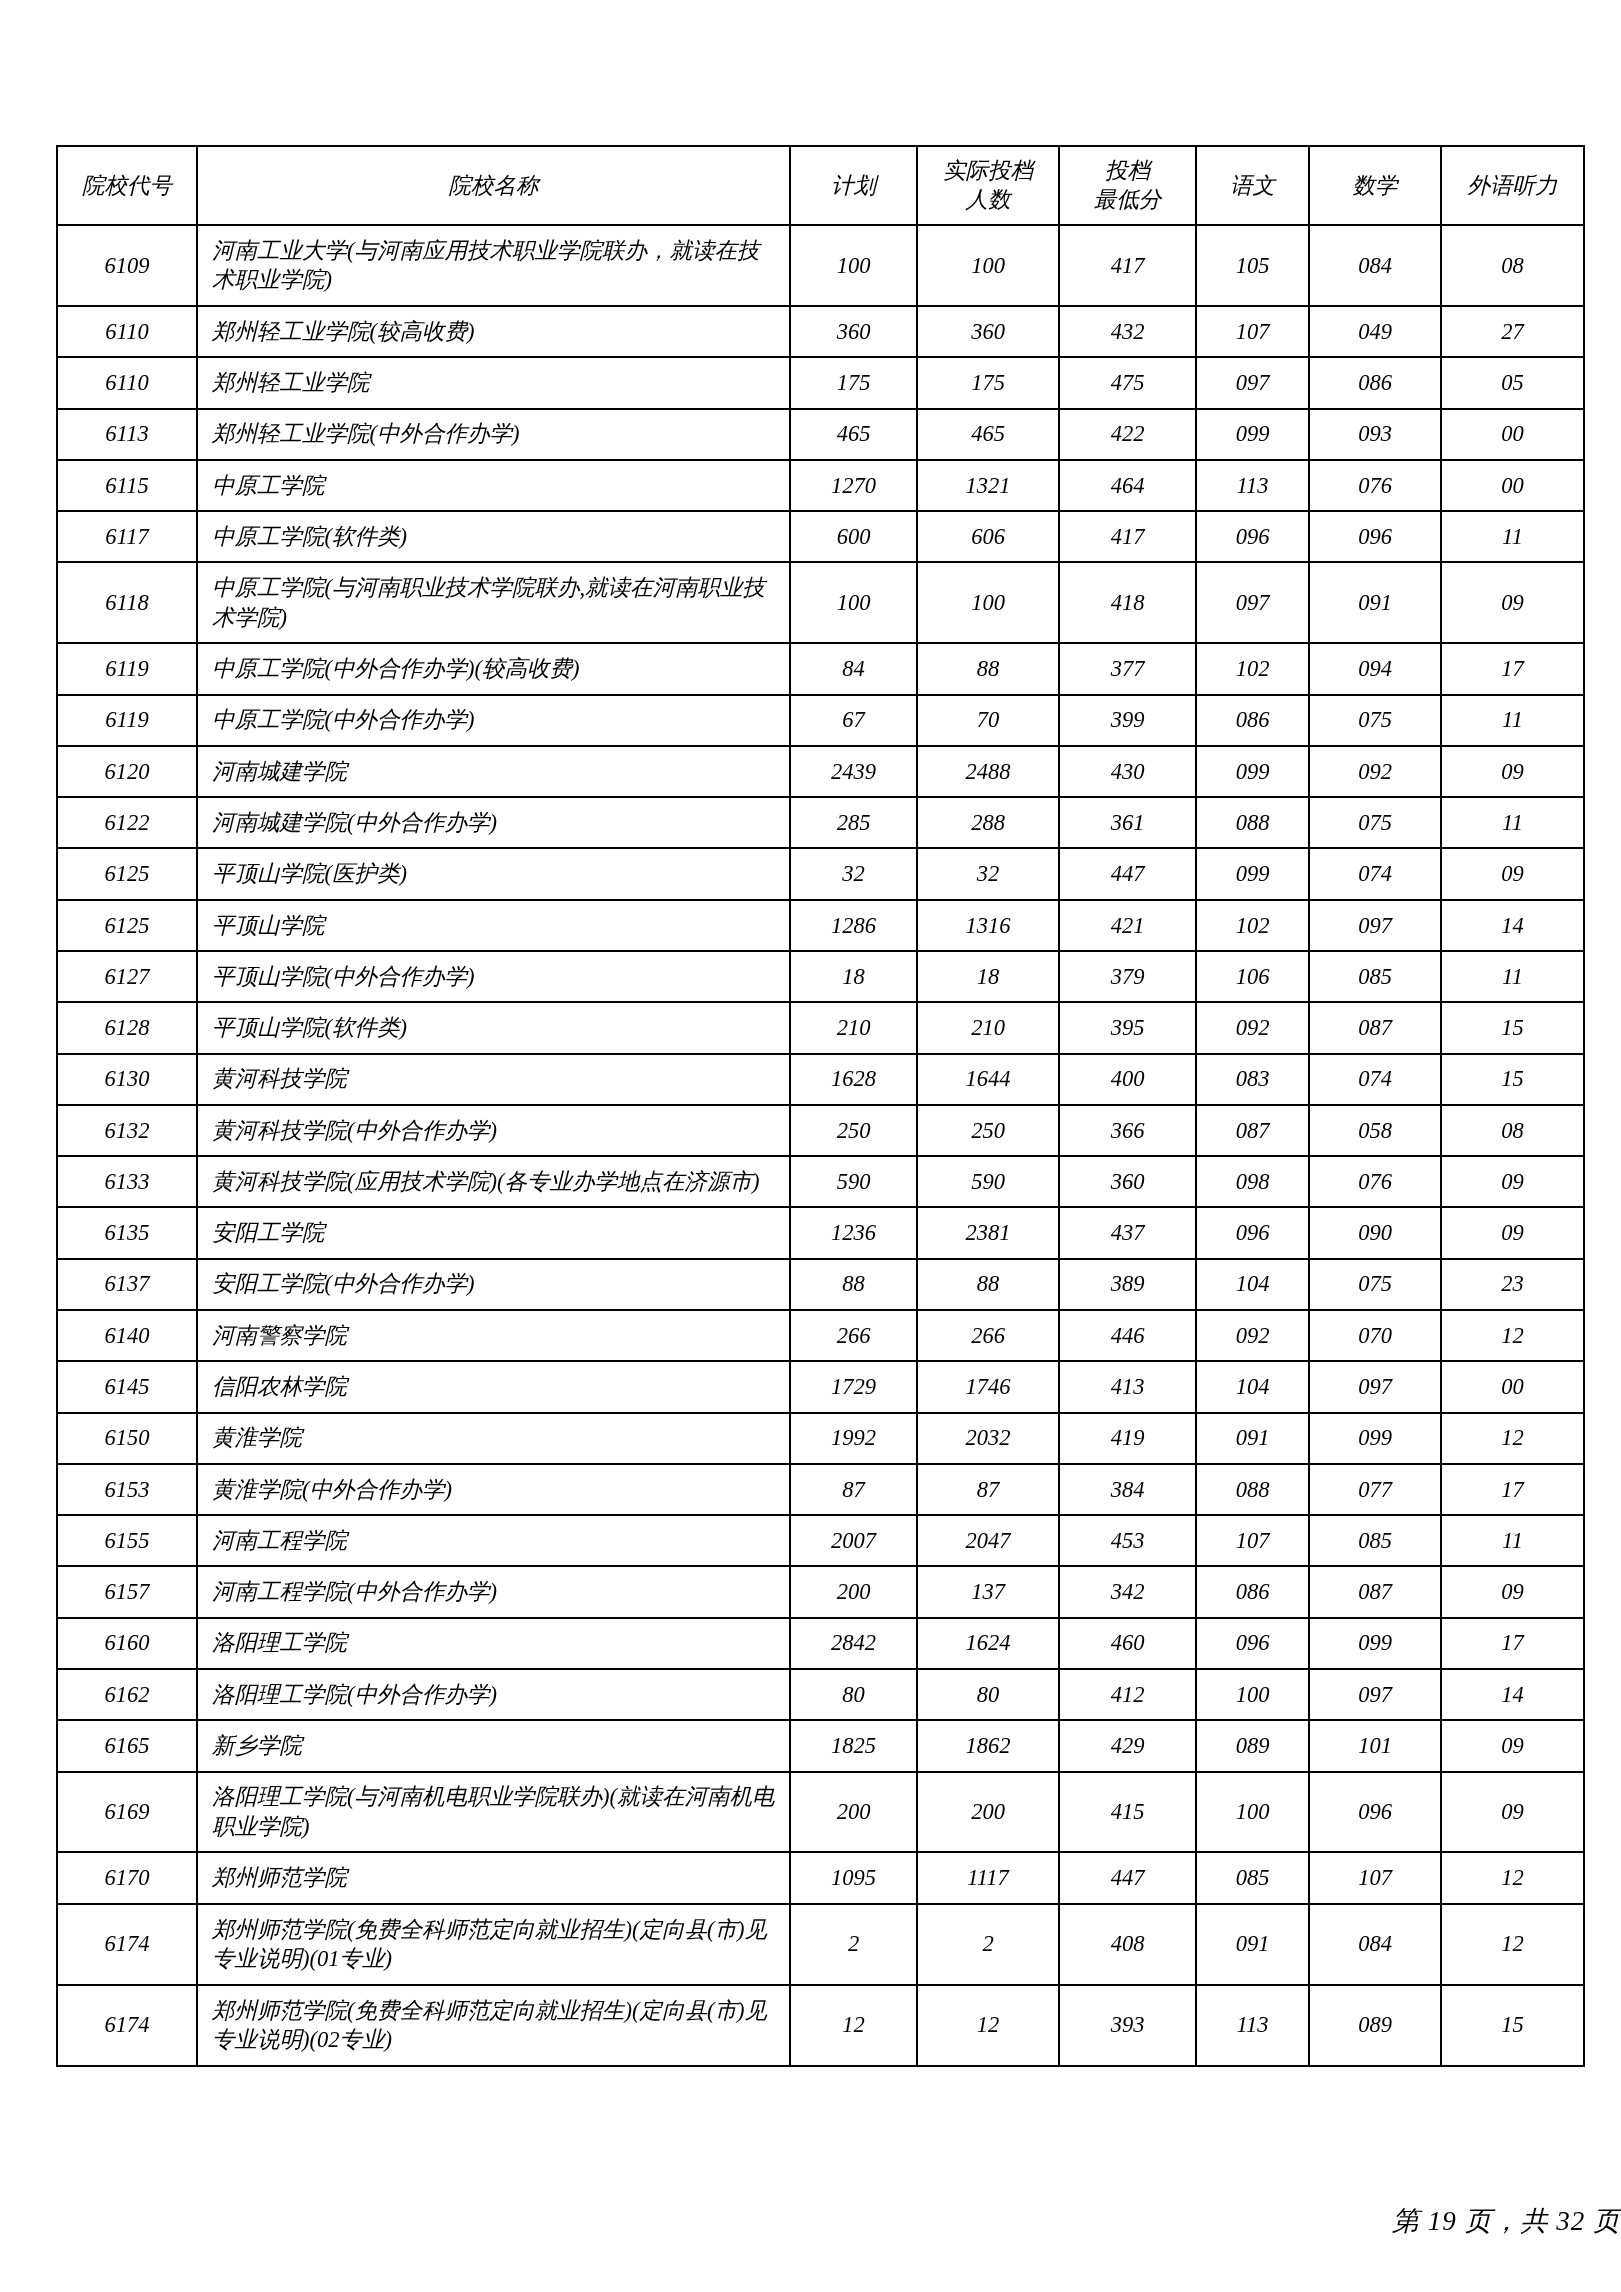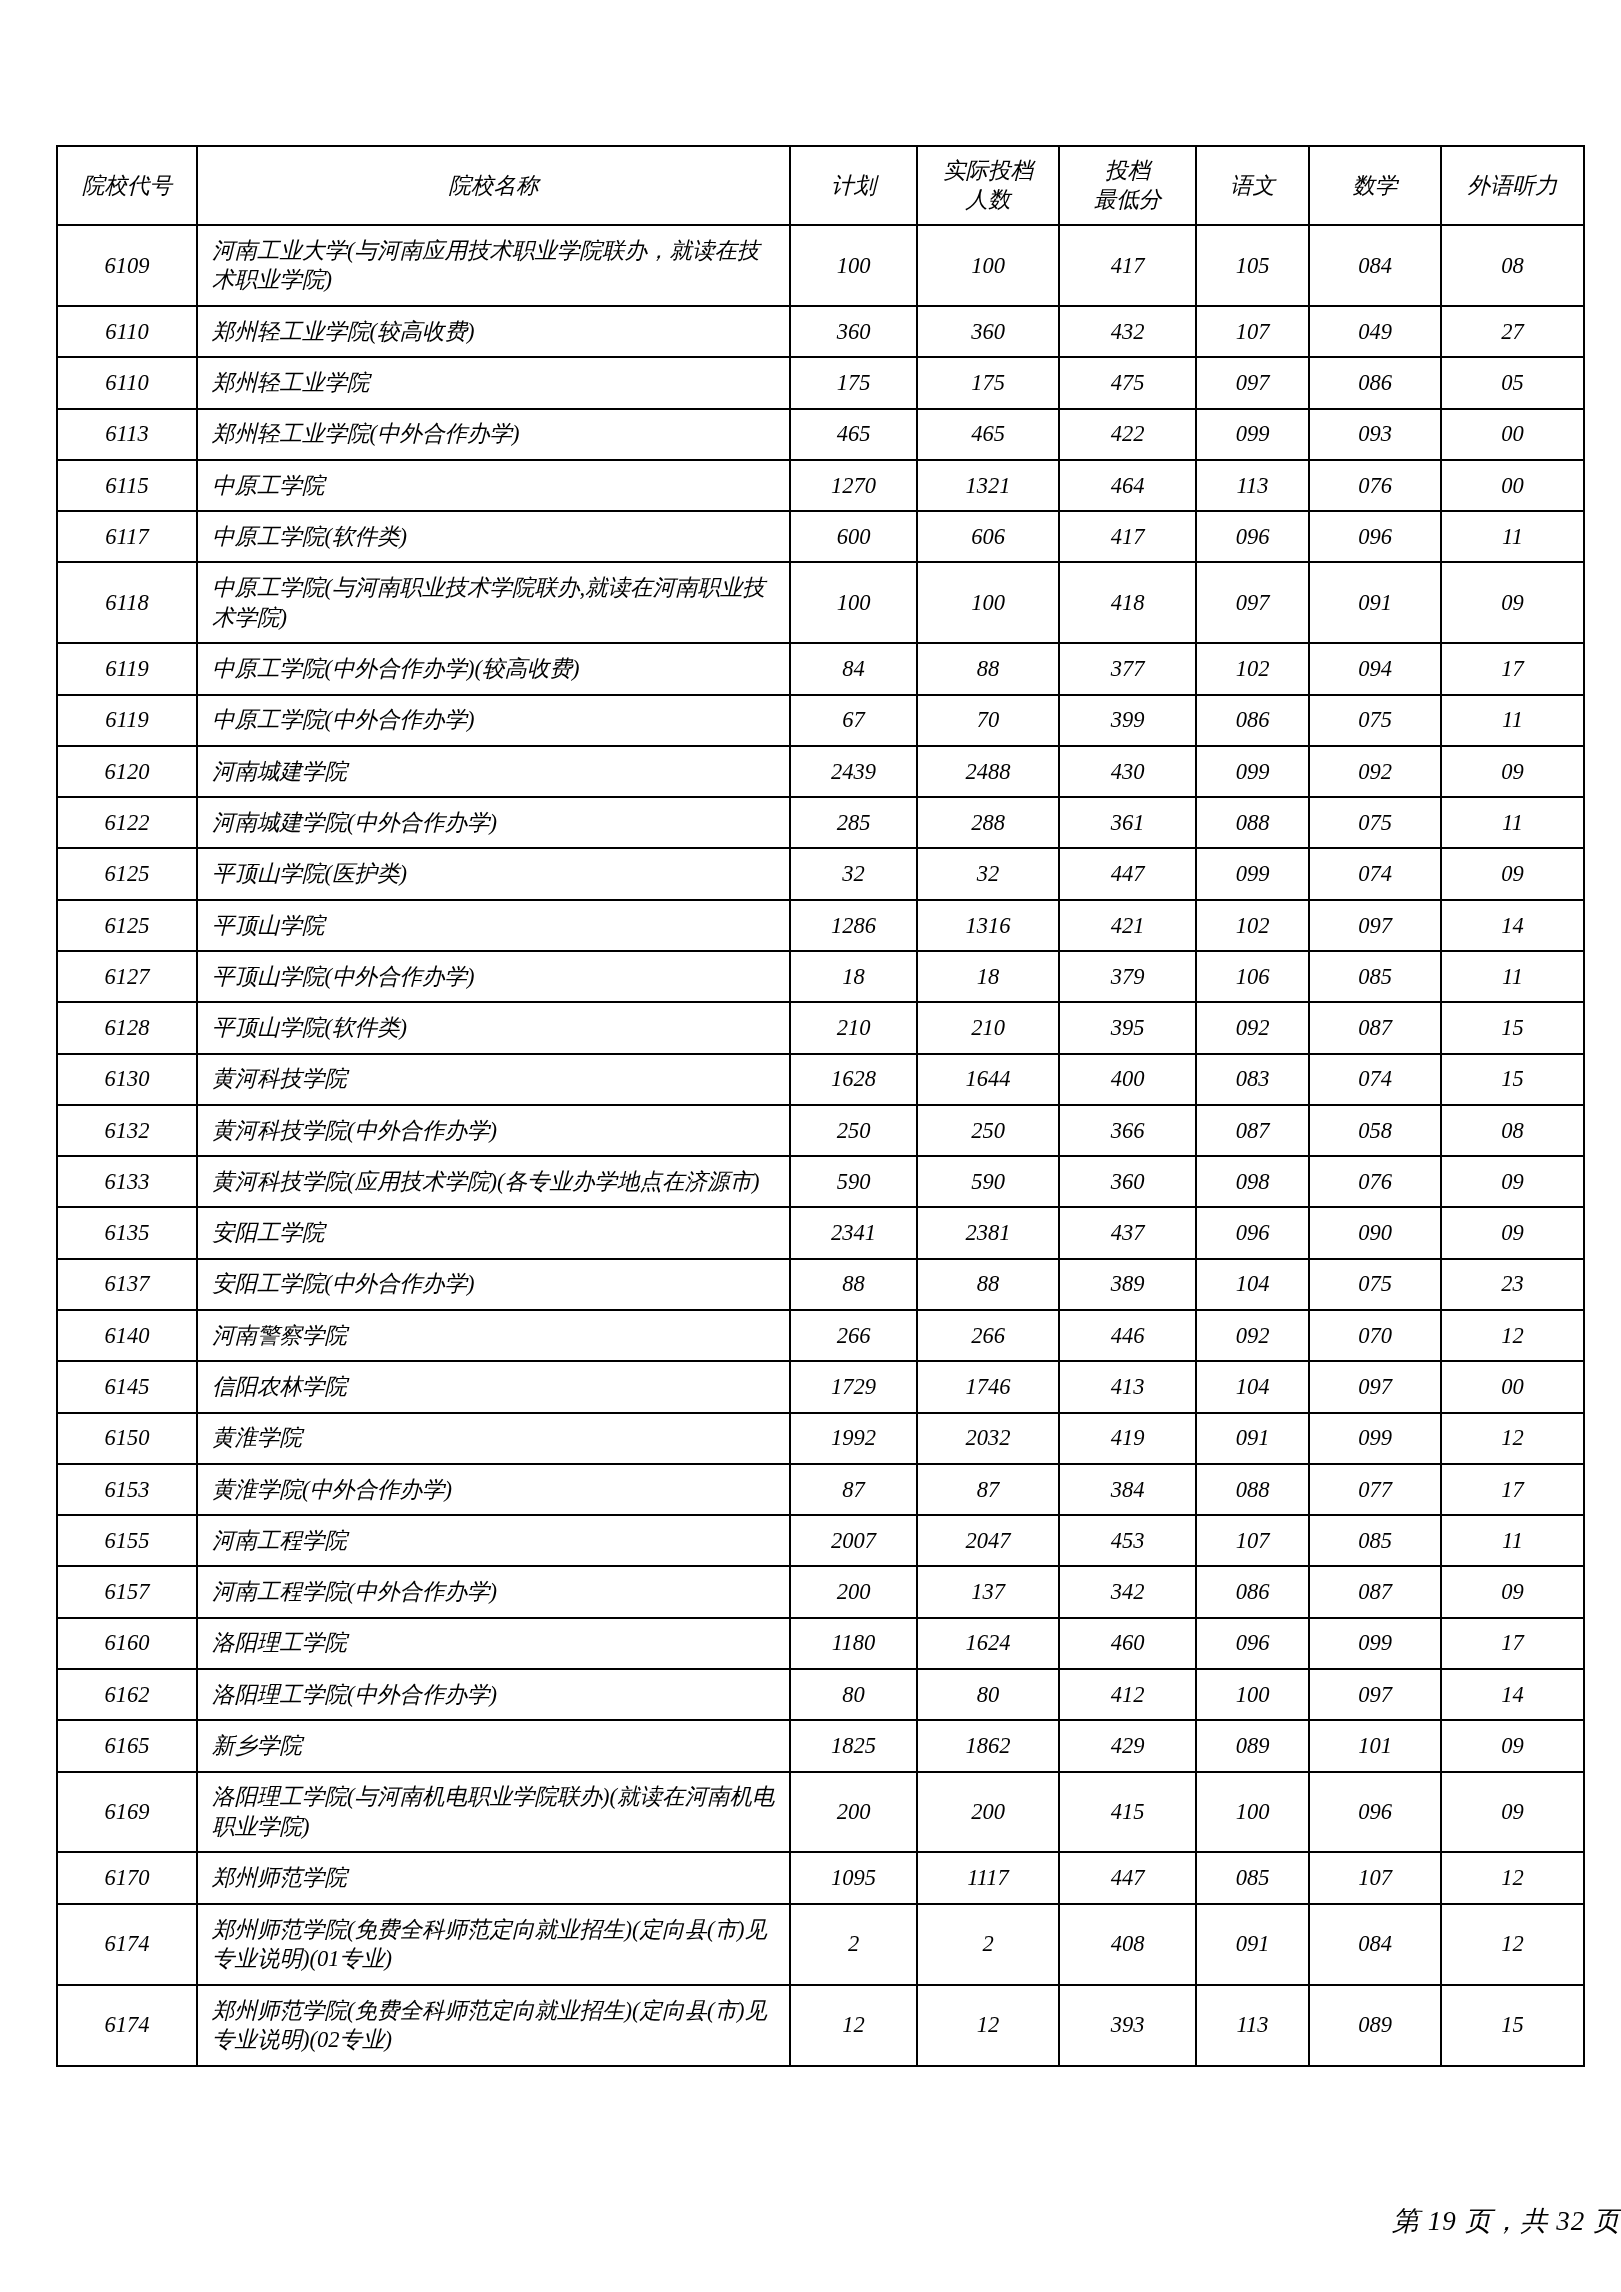--- a/index.html
+++ b/index.html
@@ -262,21 +262,21 @@
           <td>590</td>
           <td>590</td>
           <td>360</td>
           <td>098</td>
           <td>076</td>
           <td>09</td>
         </tr>
         <tr>
           <td>6135</td>
           <td class="name-cell">安阳工学院</td>
-          <td>2341</td>
+          <td>1236</td>
           <td>2381</td>
           <td>437</td>
           <td>096</td>
           <td>090</td>
           <td>09</td>
         </tr>
         <tr>
           <td>6137</td>
           <td class="name-cell">安阳工学院(中外合作办学)</td>
           <td>88</td>
@@ -342,21 +342,21 @@
           <td>200</td>
           <td>137</td>
           <td>342</td>
           <td>086</td>
           <td>087</td>
           <td>09</td>
         </tr>
         <tr>
           <td>6160</td>
           <td class="name-cell">洛阳理工学院</td>
-          <td>1180</td>
+          <td>2842</td>
           <td>1624</td>
           <td>460</td>
           <td>096</td>
           <td>099</td>
           <td>17</td>
         </tr>
         <tr>
           <td>6162</td>
           <td class="name-cell">洛阳理工学院(中外合作办学)</td>
           <td>80</td>

